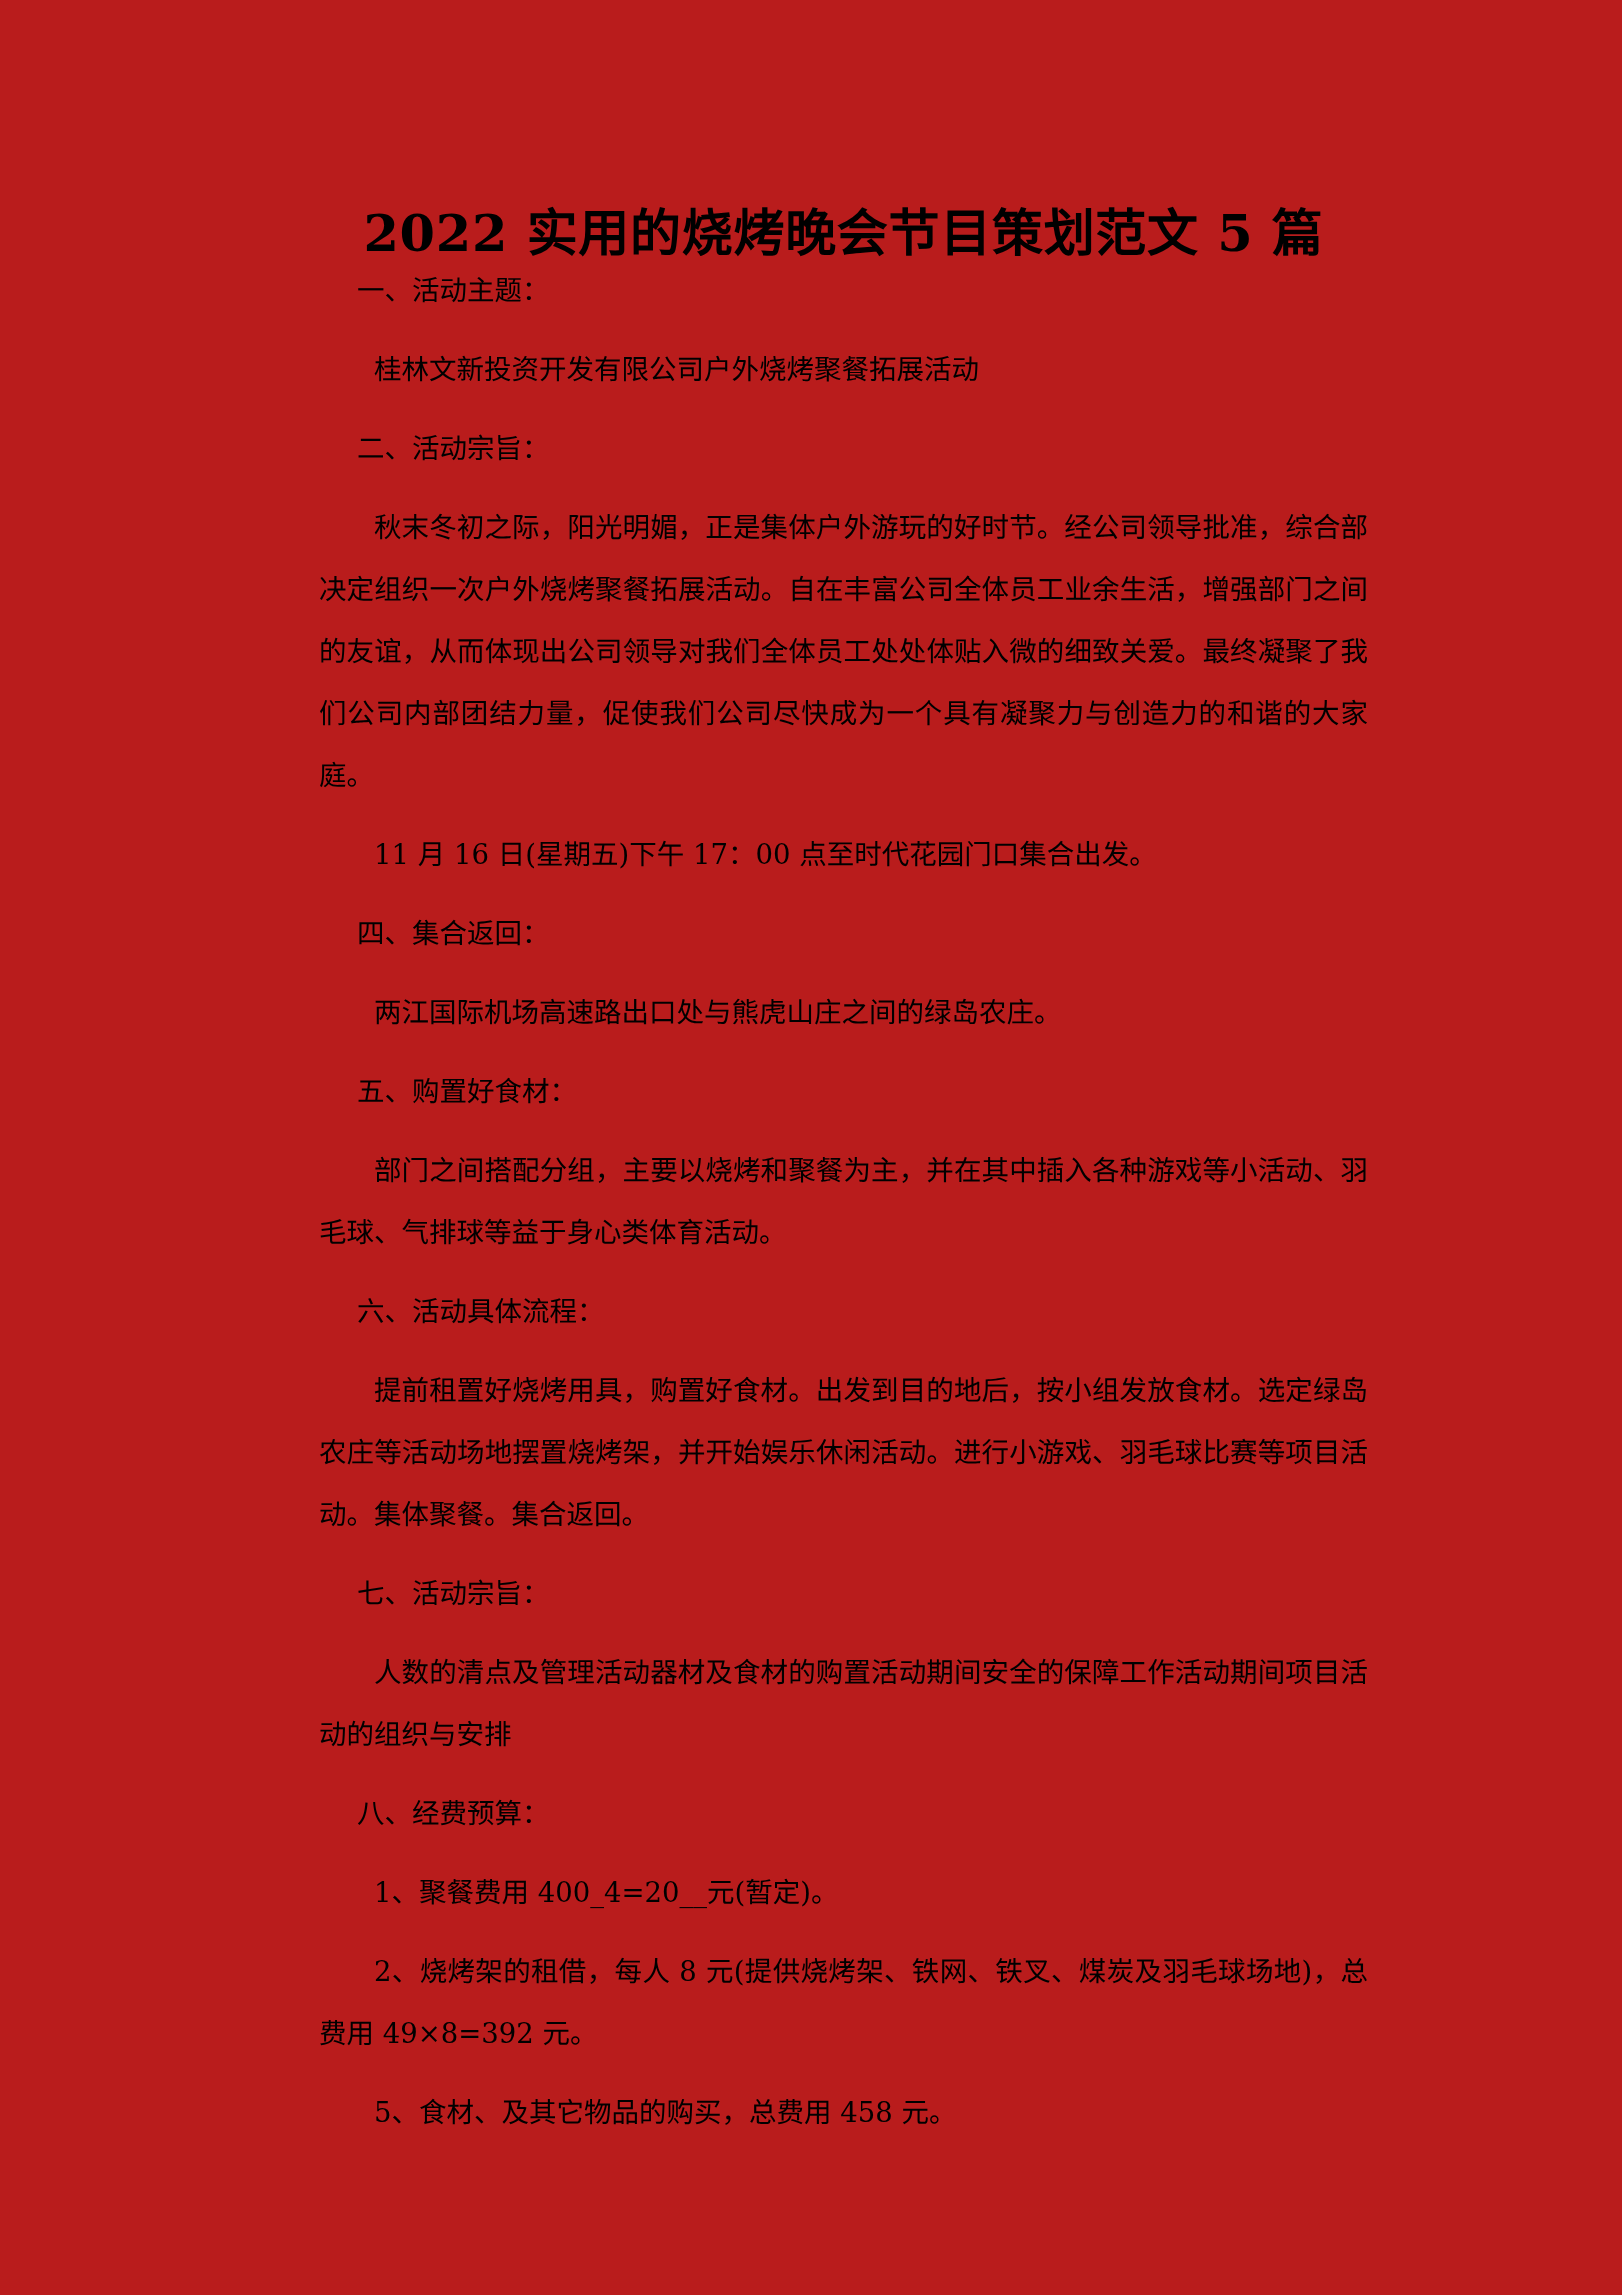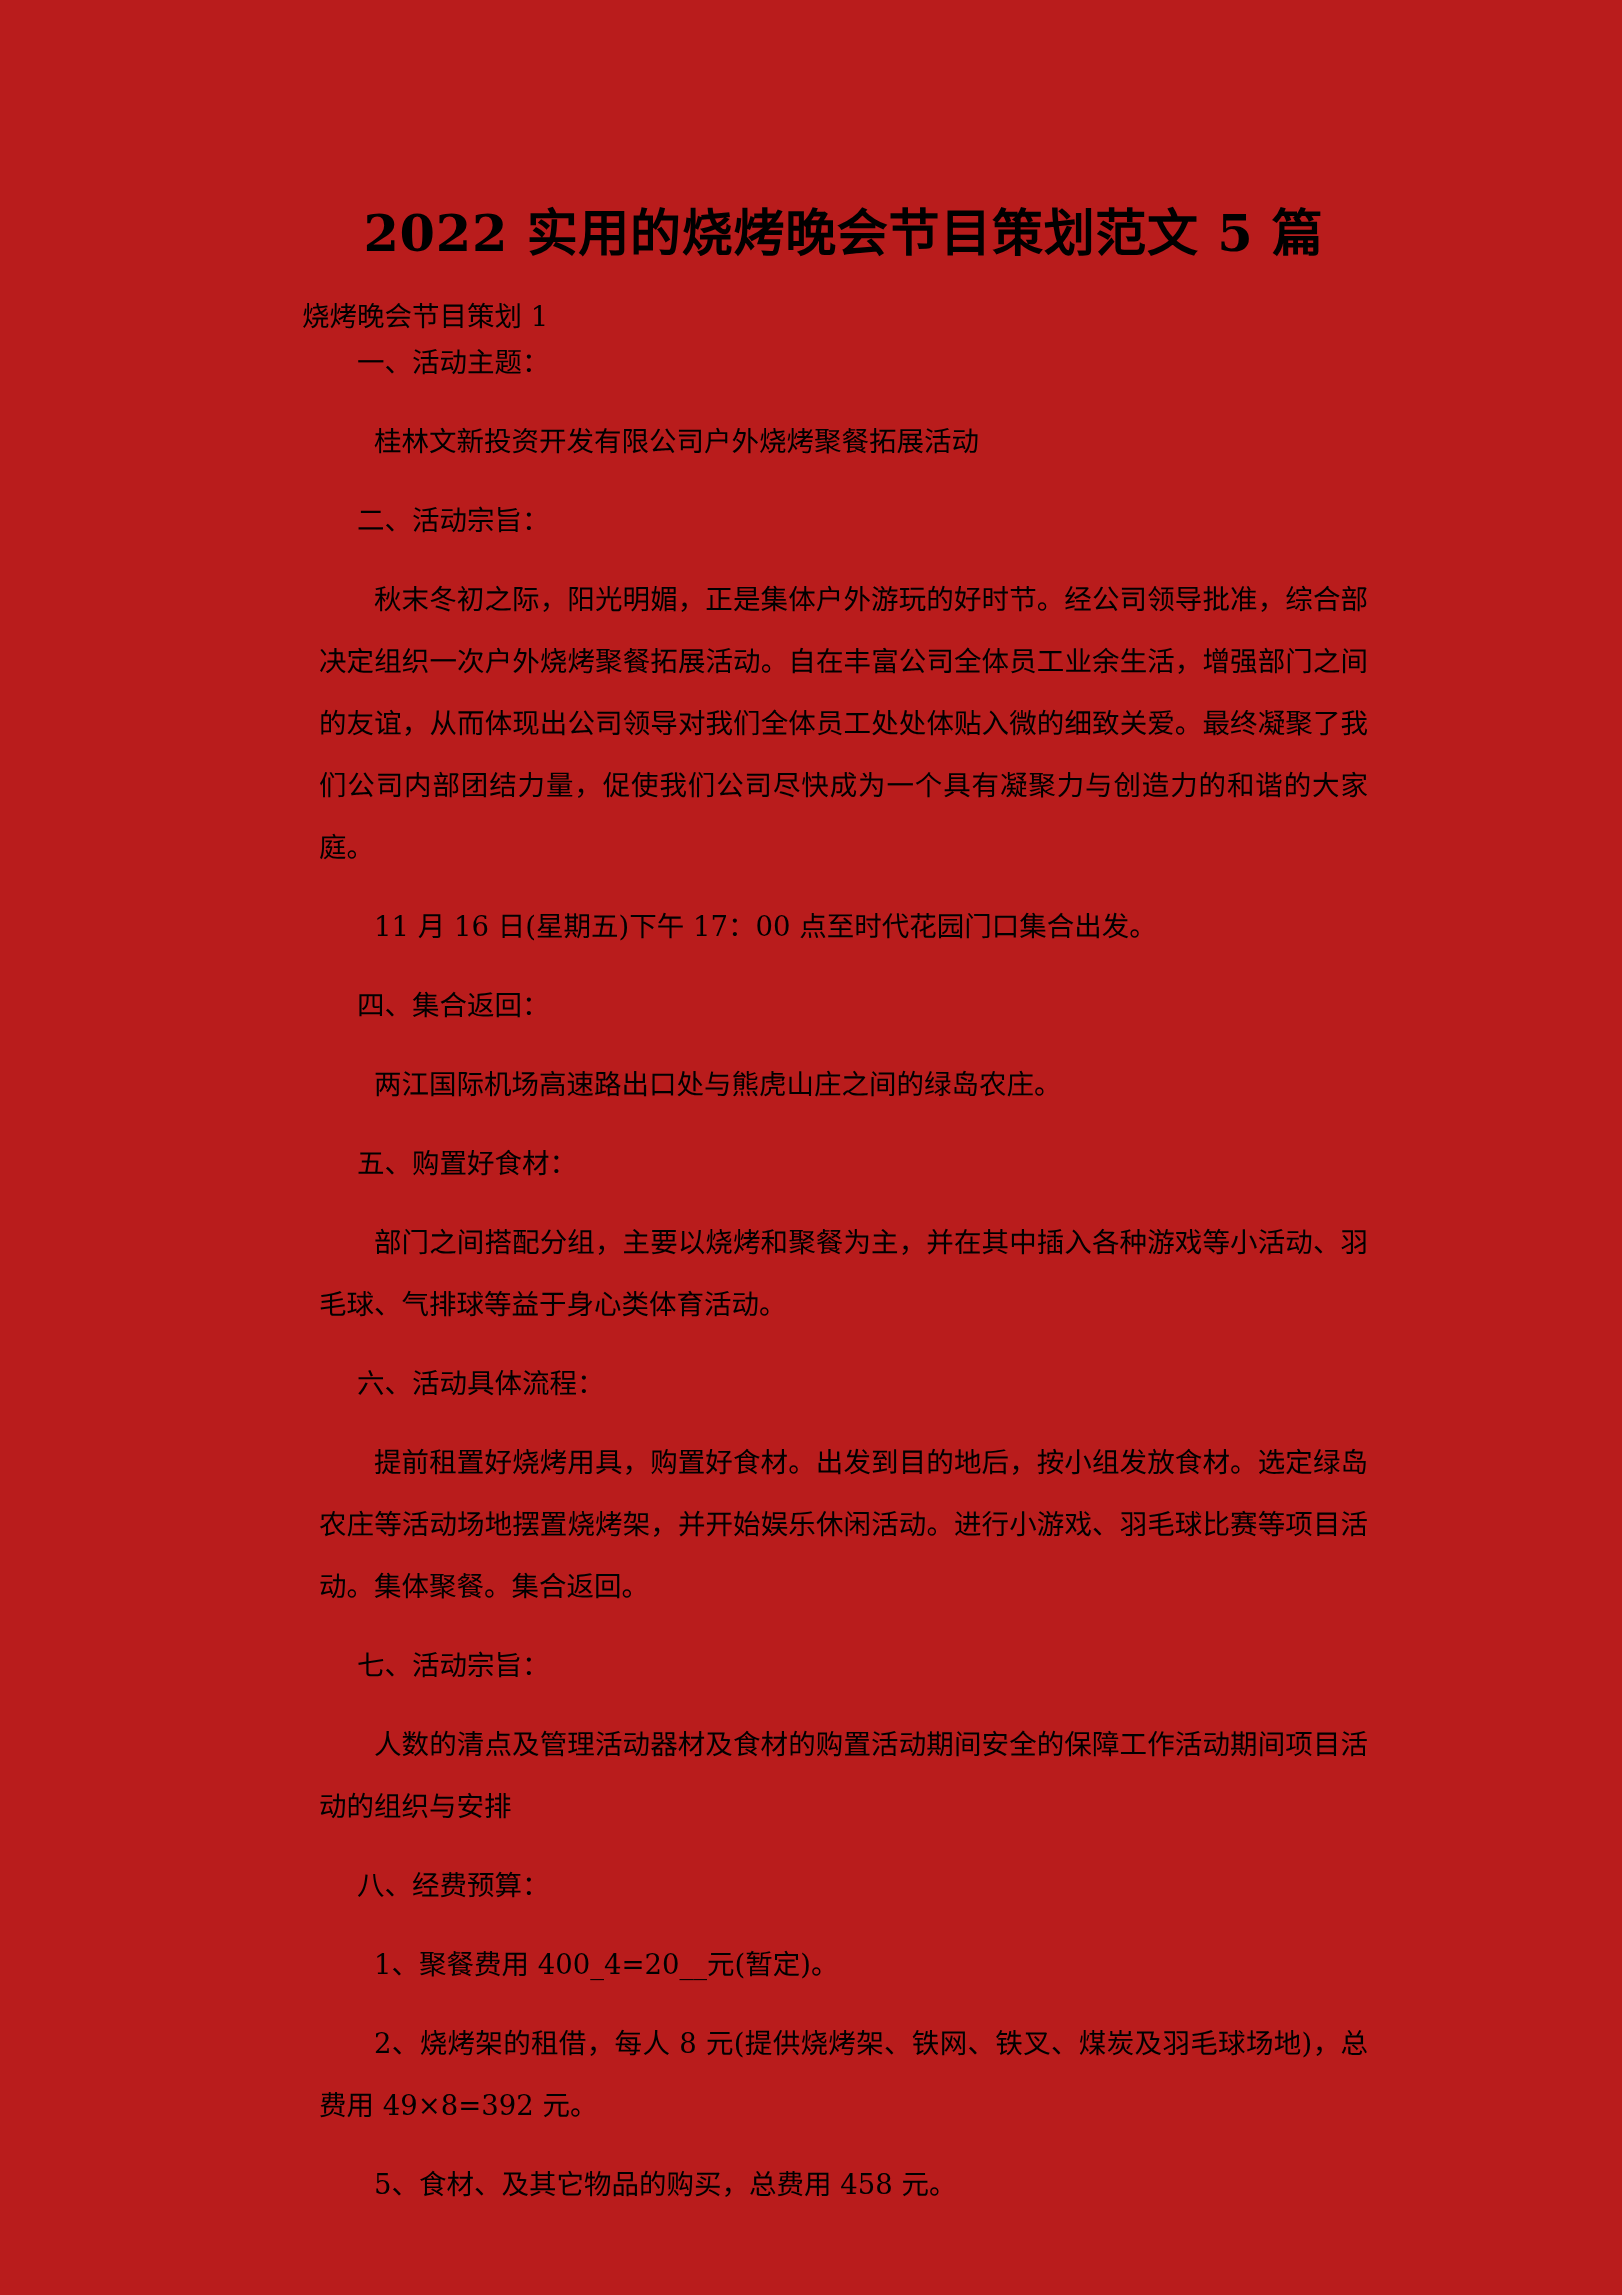--- a/index.html
+++ b/index.html
@@ -67,21 +67,20 @@
   }
 </style>
 </head>
 <body>
 
 <div class="page">
   <div class="content">
 
     <h1 class="doc-title">2022 实用的烧烤晚会节目策划范文 5 篇</h1>
 
-    <p class="subtitle">烧烤晚会节目策划 1</p>
 
     <p class="heading">一、活动主题：</p>
     <p class="para">桂林文新投资开发有限公司户外烧烤聚餐拓展活动</p>
 
     <p class="heading">二、活动宗旨：</p>
     <p class="para">秋末冬初之际，阳光明媚，正是集体户外游玩的好时节。经公司领导批准，综合部决定组织一次户外烧烤聚餐拓展活动。自在丰富公司全体员工业余生活，增强部门之间的友谊，从而体现出公司领导对我们全体员工处处体贴入微的细致关爱。最终凝聚了我们公司内部团结力量，促使我们公司尽快成为一个具有凝聚力与创造力的和谐的大家庭。</p>
 
     <p class="para">11 月 16 日(星期五)下午 17：00 点至时代花园门口集合出发。</p>
 
     <p class="heading">四、集合返回：</p>

